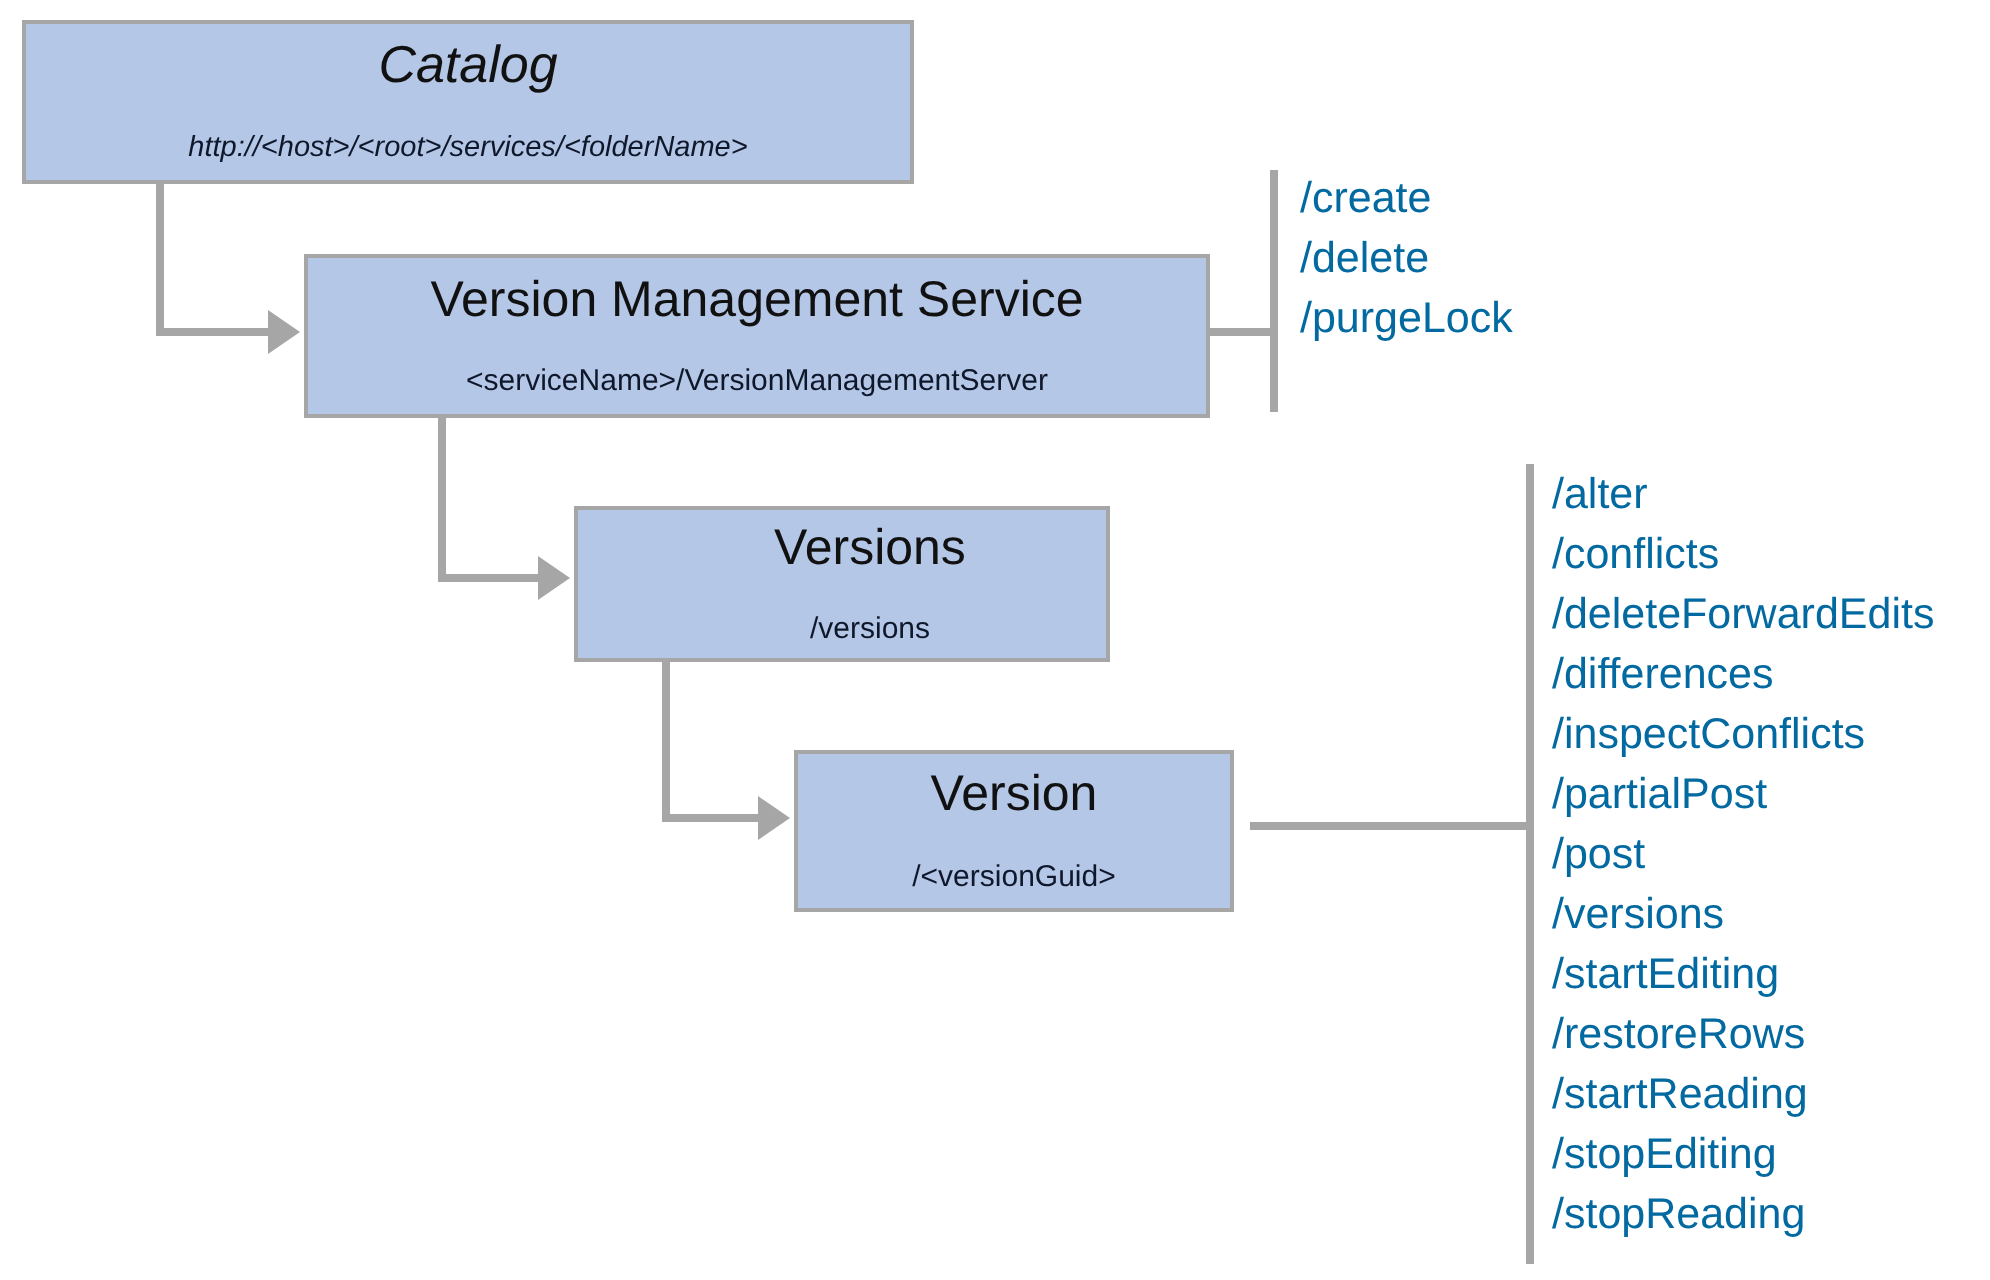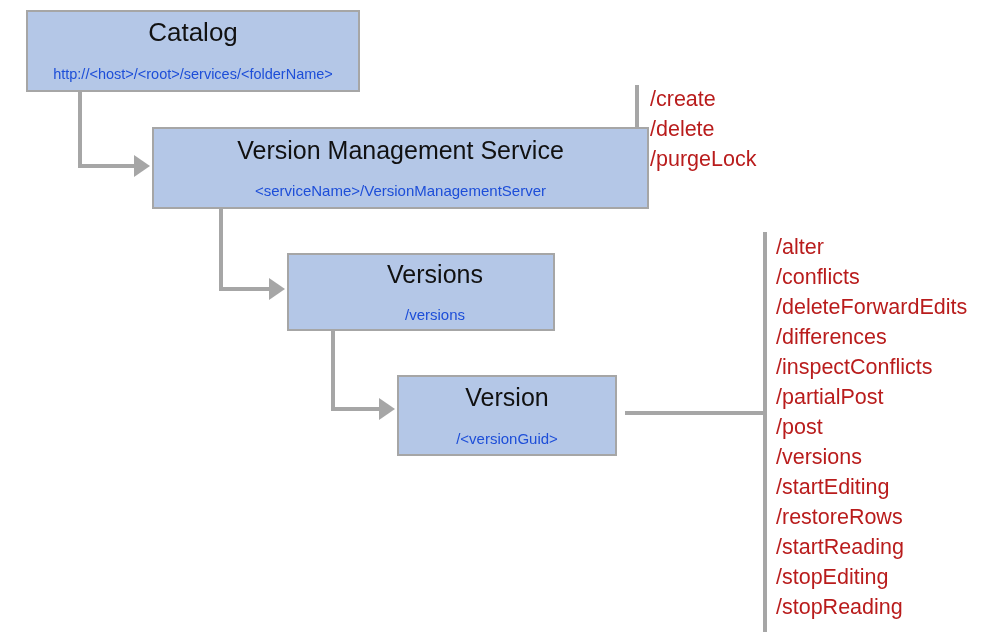--- a/index.html
+++ b/index.html
@@ -35,31 +35,31 @@
     justify-content: center;
     text-align: center;
     z-index: 3;
   }
   .node .node-title {
     color: #111111;
     line-height: 1.06;
     white-space: nowrap;
   }
   .node .node-sub {
-    color: #1d4ed8;
+    color: #0f172a;
     line-height: 1.08;
     white-space: nowrap;
     margin-top: 20px;
   }
 
-  #node-catalog      { left: 26px;  top: 10px;  width: 334px; height: 82px; }
+  #node-catalog      { left: 11px;  top: 10px;  width: 446px; height: 82px; font-style: italic; }
   #node-catalog   .node-title { font-size: 26px; }
   #node-catalog   .node-sub   { font-size: 14.5px; }
 
-  #node-vms          { left: 152px; top: 127px; width: 497px; height: 82px; }
+  #node-vms          { left: 152px; top: 127px; width: 453px; height: 82px; }
   #node-vms       .node-title { font-size: 25px; }
   #node-vms       .node-sub   { font-size: 15px; }
 
   #node-versions     { left: 287px; top: 253px; width: 268px; height: 78px; padding-left: 28px; }
   #node-versions  .node-title { font-size: 25px; }
   #node-versions  .node-sub   { font-size: 15px; }
 
   #node-version      { left: 397px; top: 375px; width: 220px; height: 81px; }
   #node-version   .node-title { font-size: 25px; }
   #node-version   .node-sub   { font-size: 15px; }
@@ -108,21 +108,21 @@
   
   .endpoint-list {
     position: absolute;
     z-index: 3;
     color: #808080;
     white-space: nowrap;
   }
   .endpoint-list .endpoint {
     font-size: 21.5px;
     line-height: 30px;
-    color: #b91c1c;
+    color: #0369a1;
   }
   #list-service { left: 650px; top: 84px; }
   #list-version { left: 776px; top: 232px; }
 </style>
 </head>
 <body>
 
 <div id="canvas">
 
   <div class="conn conn-v" id="e1-v"></div>

